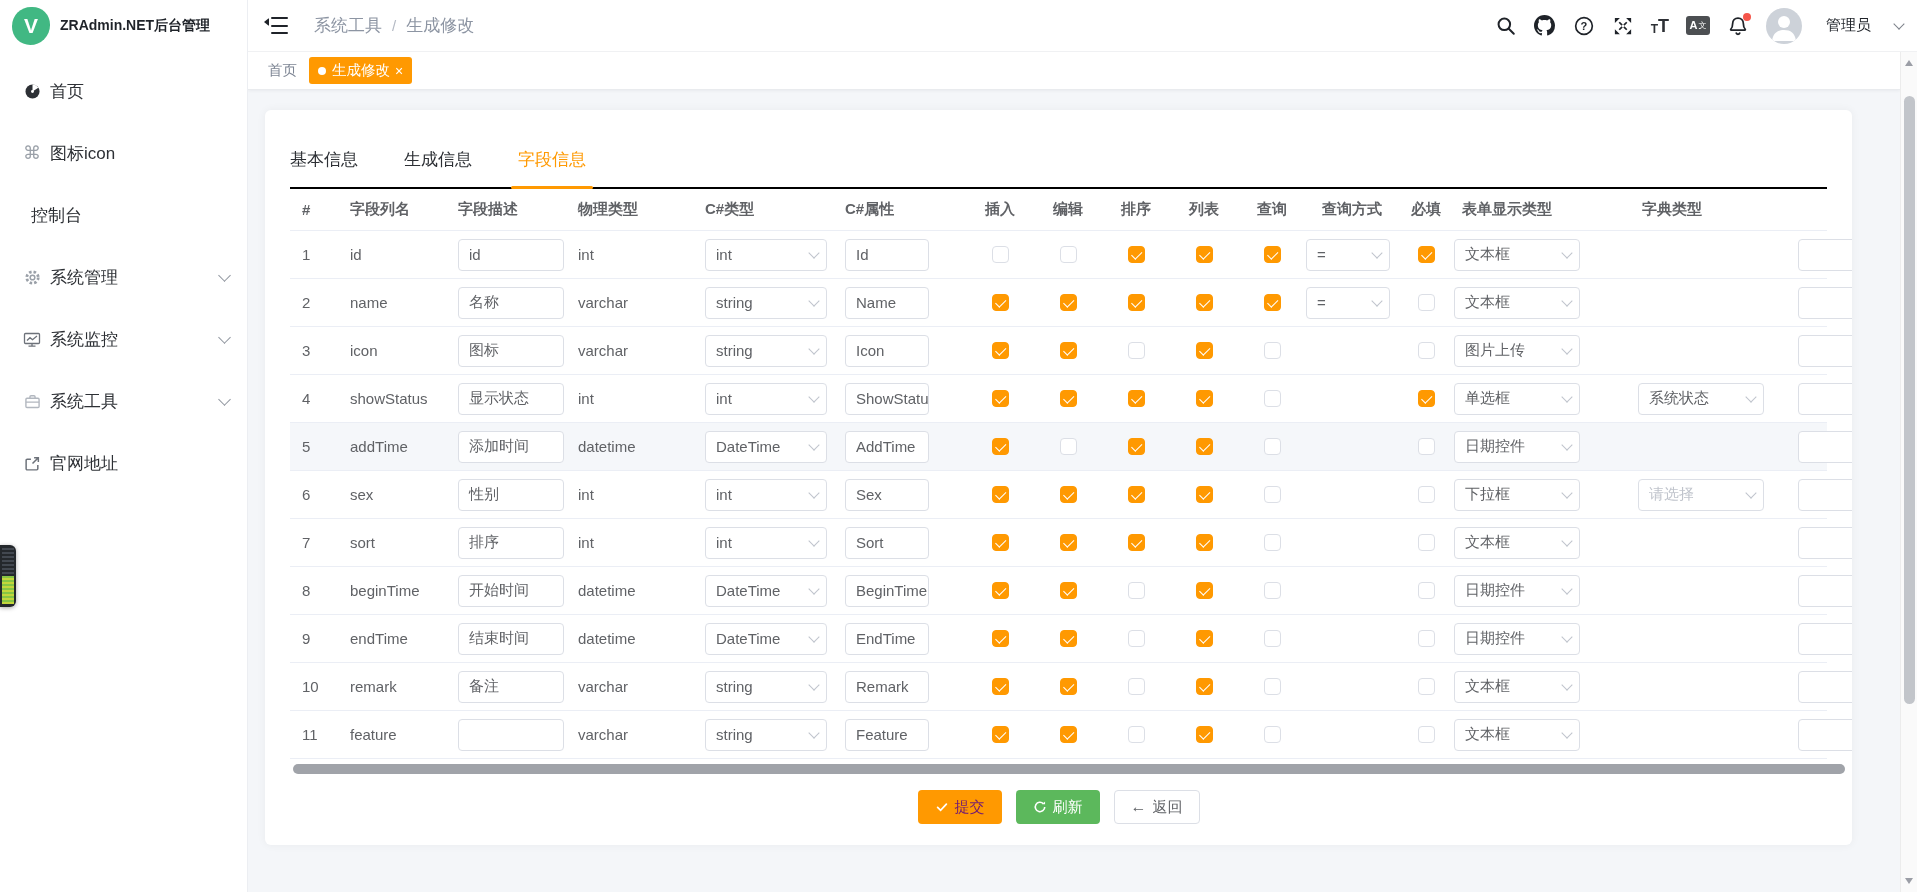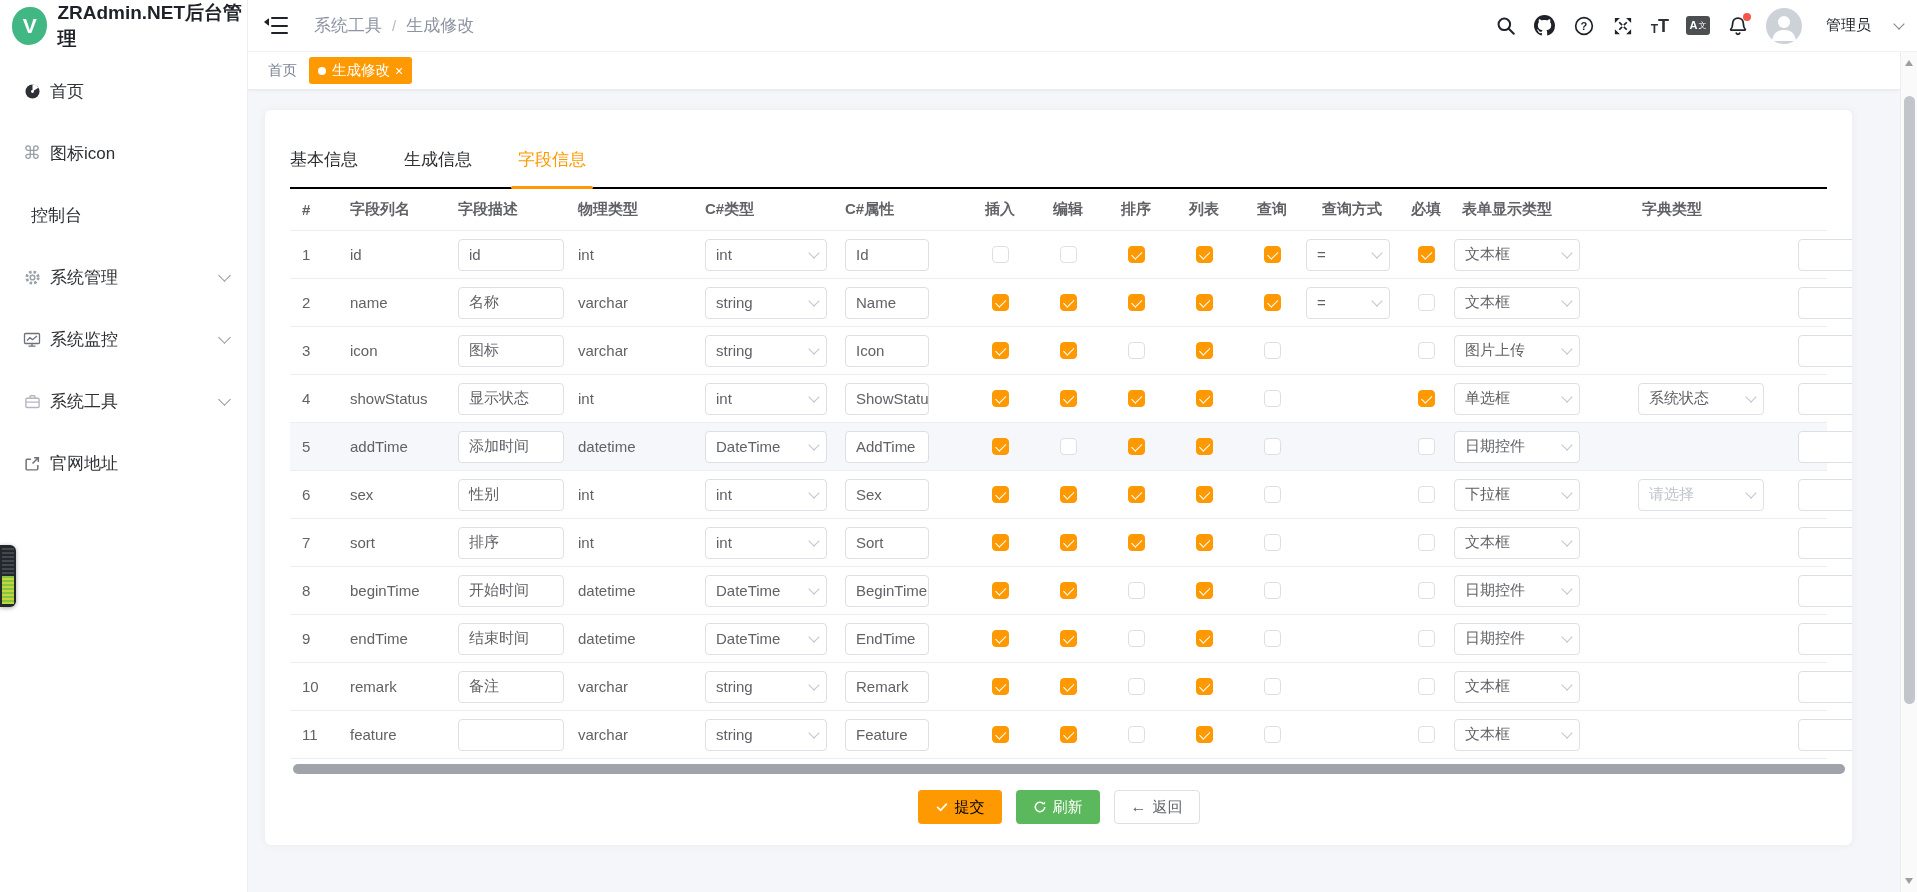--- a/index.html
+++ b/index.html
@@ -2,21 +2,21 @@
 <html><head>
 <meta charset="utf-8">
 <style>
   * { margin:0; padding:0; box-sizing:border-box; }
   html,body { width:1917px; height:892px; font-family:"Liberation Sans","DejaVu Sans",sans-serif; background:#fff; overflow:hidden; position:relative; color:#303133; }
 
   
   .sidebar { position:absolute; left:0; top:0; width:248px; height:892px; background:#fff; border-right:1px solid #eceef2; z-index:5; }
   .logo-row { height:52px; display:flex; align-items:center; padding-left:12px; }
   .logo { width:38px; height:38px; border-radius:50% 46% 52% 48%; background:#41b883; color:#fff; font-weight:bold; font-size:21px; display:flex; align-items:center; justify-content:center; }
-  .logo-title { font-size:19px; font-weight:700; margin-left:10px; color:#1f2329; letter-spacing:0; }
+  .logo-title { font-size:14px; font-weight:700; margin-left:10px; color:#1f2329; letter-spacing:0; }
   .menu { padding-top:8px; }
   .menu-item { height:62px; display:flex; align-items:center; padding:0 18px 0 22px; font-size:17px; color:#2d3035; cursor:pointer; position:relative; }
   .menu-item .micon { width:20px; height:20px; margin-right:8px; display:flex; align-items:center; justify-content:center; color:#8f959e; flex:0 0 20px; }
   .menu-item .micon svg { display:block; }
   .menu-item.noicon { padding-left:31px; }
   .menu-item .mlabel { flex:1; }
   .menu-item .arrow { width:9px; height:9px; border-right:1.6px solid #8f959e; border-bottom:1.6px solid #8f959e; transform:rotate(45deg); margin-top:-4px; }
   .cmd-glyph { font-size:18px; color:#9aa0a8; line-height:1; }
 
   
@@ -101,21 +101,21 @@
   .cb.on { background:#ff9901; border-color:#ff9901; }
   .cb.on::after { content:""; position:absolute; left:5px; top:2px; width:4.5px; height:8.5px; border-right:1.8px solid #fff; border-bottom:1.8px solid #fff; transform:rotate(45deg); }
 
   
   .hscroll { margin-top:5px; height:10px; position:relative; }
   .hscroll .thumb { position:absolute; left:3px; top:0; height:10px; width:1552px; background:#a0a3a9; border-radius:5px; cursor:pointer; }
 
   
   .actions { display:flex; justify-content:center; gap:14px; margin-top:16px; }
   .btn { height:34px; border-radius:4px; font-size:15px; display:flex; align-items:center; padding:0 16px; gap:6px; cursor:pointer; border:1px solid transparent; }
-  .btn-warning { background:#ff9901; color:#000000; }
+  .btn-warning { background:#ff9901; color:#701a75; }
   .btn-success { background:#5cb85c; color:#fff; }
   .btn-default { background:#fff; color:#606266; border-color:#dcdfe6; }
   .btn .bic { display:flex; align-items:center; }
   .btn-default .back-arrow { font-size:16px; color:#606266; }
 
   
   .footer { text-align:center; margin-top:15px; font-size:17px; color:#c9cbd0; }
 
   
   .vscroll { position:absolute; right:0; top:52px; width:17px; bottom:0; background:#fafafa; border-left:1px solid #ececec; z-index:10; }

